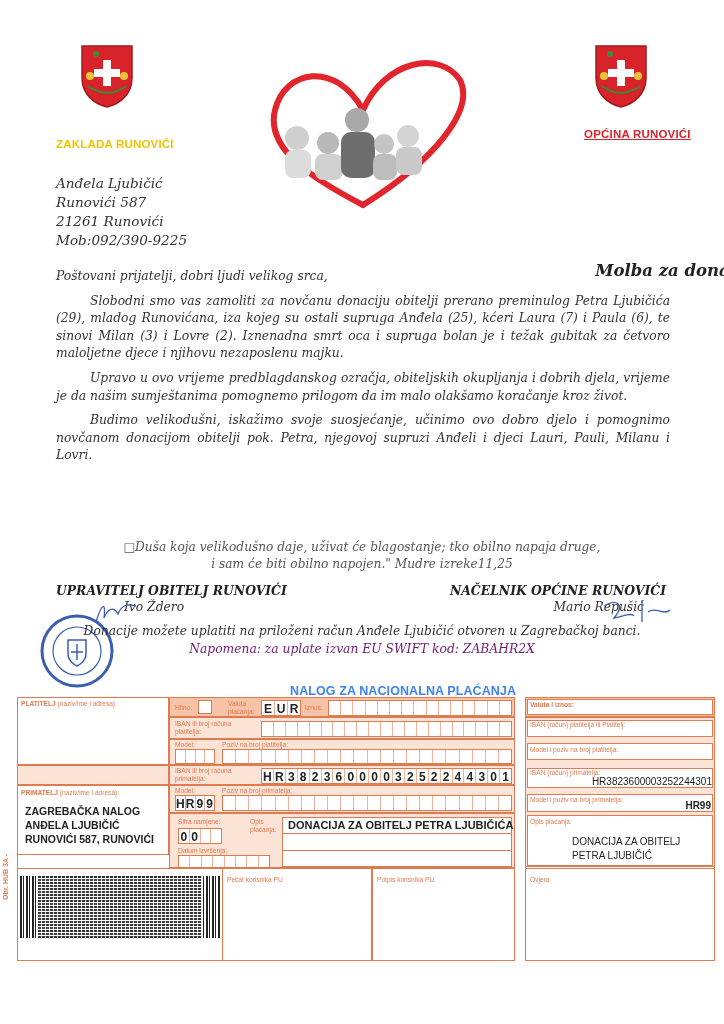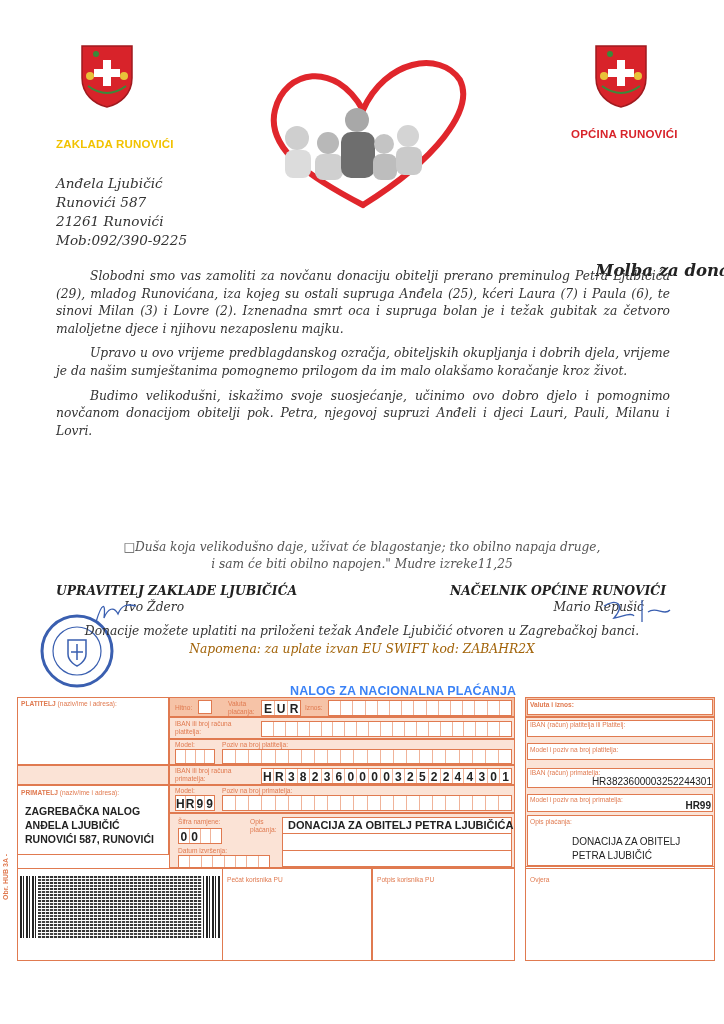--- a/index.html
+++ b/index.html
@@ -11,21 +11,21 @@
   .addr{position:absolute;left:56px;top:174px;font-style:italic;font-size:13.6px;line-height:19px;color:#333;}
   .title{position:absolute;left:0;width:724px;top:261px;text-align:right;font-weight:bold;font-style:italic;font-size:16.5px;color:#222;margin-left:40px;}
   .body-text{position:absolute;left:56px;width:614px;font-style:italic;font-size:12.3px;line-height:17.6px;color:#333;text-align:justify;}
   .body-text p{margin:0 0 7px 0;}
   .indent{text-indent:34px;}
   .center{text-align:center;}
   .quote{position:absolute;left:0;width:724px;top:539px;text-align:center;font-style:italic;font-size:12.2px;line-height:17px;color:#555;}
   .sig-title{position:absolute;top:583px;font-weight:bold;font-style:italic;font-size:12.4px;color:#222;}
   .sig-name{position:absolute;top:600px;font-style:italic;font-size:12.3px;color:#333;}
   .note1{position:absolute;left:0;width:724px;top:624px;text-align:center;font-style:italic;font-size:12.3px;color:#333;}
-  .note2{position:absolute;left:0;width:724px;top:642px;text-align:center;font-style:italic;font-size:12.3px;color:#a16207;}
+  .note2{position:absolute;left:0;width:724px;top:642px;text-align:center;font-style:italic;font-size:12.3px;color:#701a75;}
   .slip-title{position:absolute;left:290px;top:684px;font-family:"Liberation Sans",sans-serif;font-weight:bold;font-size:12.5px;color:#3b82f6;letter-spacing:0.1px;}
   .box{position:absolute;border:1.2px solid #e07a50;box-sizing:border-box;}
   .fill{background:#fbe3d6;}
   .fill2{background:#f6c3a7;}
   .lbl{position:absolute;font-family:"Liberation Sans",sans-serif;font-size:6.6px;color:#e07a50;line-height:8px;}
   .lbl b{font-weight:bold;}
   .cells{position:absolute;background:#fff;border:1px solid #e07a50;box-sizing:border-box;display:flex;font-family:"Liberation Sans",sans-serif;font-weight:bold;font-size:12px;color:#222;}
   .cells span{flex:1;text-align:center;border-right:1px solid #f0b399;line-height:16px;}
   .cells span:last-child{border-right:none;}
   .val{position:absolute;font-family:"Liberation Sans",sans-serif;font-weight:bold;font-size:11px;color:#222;line-height:15px;}
@@ -61,21 +61,21 @@
   <svg width="54" height="64" viewBox="0 0 54 64">
     <path d="M2 2 H52 V34 C52 50 40 60 27 63 C14 60 2 50 2 34 Z" fill="#d8232a" stroke="#a01a1f" stroke-width="1.5"></path>
     <rect x="23" y="16" width="8" height="26" fill="#fff"></rect>
       <rect x="14" y="25" width="26" height="8" fill="#fff"></rect>
     <circle cx="10" cy="32" r="4" fill="#e8c23a"></circle>
       <circle cx="44" cy="32" r="4" fill="#e8c23a"></circle>
     <path d="M8 42 Q27 56 46 42" stroke="#3a8a3a" stroke-width="2" fill="none"></path>
     <circle cx="16" cy="10" r="3" fill="#3a8a3a"></circle>
   </svg>
 </div>
-<div class="crest-label" style="left:571px;top:128px;color:#d8232a;">OPĆINA RUNOVIĆI</div>
+<div class="crest-label" style="left:584px;top:128px;color:#d8232a;text-decoration:underline;">OPĆINA RUNOVIĆI</div>
 
 <div class="abs" style="left:255px;top:40px;width:215px;height:175px;">
   <svg width="215" height="175" viewBox="0 0 215 175">
     <path d="M108 165 C60 140 10 110 20 70 C30 30 80 20 108 70 C130 20 185 10 205 40 C220 70 180 120 108 165" fill="none" stroke="#e0262c" stroke-width="6" stroke-linecap="round"></path>
     <g fill="#9a9a9a">
       <circle cx="42" cy="98" r="12" fill="#cfcfcf"></circle>
         <rect x="30" y="110" width="26" height="28" rx="8" fill="#dcdcdc"></rect>
       <circle cx="73" cy="103" r="11" fill="#b8b8b8"></circle>
         <rect x="60" y="114" width="28" height="26" rx="8" fill="#d0d0d0"></rect>
       <circle cx="102" cy="80" r="12" fill="#a8a8a8"></circle>
@@ -90,30 +90,31 @@
 
 <div class="addr">
   <div>Anđela Ljubičić</div>
   <div>Runovići 587</div>
   <div>21261 Runovići</div>
   <div>Mob:092/390-9225</div>
 </div>
 
 <div class="title">Molba za donaciju</div>
 <div class="body-text" style="top:268px;">
+  <p>Poštovani prijatelji, dobri ljudi velikog srca,</p>
   <p class="indent">Slobodni smo vas zamoliti za novčanu donaciju obitelji prerano preminulog Petra Ljubičića (29), mladog Runovićana, iza kojeg su ostali supruga Anđela (25), kćeri Laura (7) i Paula (6), te sinovi Milan (3) i Lovre (2). Iznenadna smrt oca i supruga bolan je i težak gubitak za četvoro maloljetne djece i njihovu nezaposlenu majku.</p>
   <p class="indent">Upravo u ovo vrijeme predblagdanskog ozračja, obiteljskih okupljanja i dobrih djela, vrijeme je da našim sumještanima pomognemo prilogom da im malo olakšamo koračanje kroz život.</p>
   <p class="indent">Budimo velikodušni, iskažimo svoje suosjećanje, učinimo ovo dobro djelo i pomognimo novčanom donacijom obitelji pok. Petra, njegovoj supruzi Anđeli i djeci Lauri, Pauli, Milanu i Lovri.</p>
 </div>
 <div class="quote">
   <div>□Duša koja velikodušno daje, uživat će blagostanje; tko obilno napaja druge,</div>
   <div>i sam će biti obilno napojen." Mudre izreke11,25</div>
 </div>
 
-<div class="sig-title" style="left:56px;">UPRAVITELJ ZAKLADE LJUBIČIĆA</div>
+<div class="sig-title" style="left:56px;">UPRAVITELJ OBITELJ RUNOVIĆI</div>
 <div class="sig-name" style="left:124px;">Ivo Ždero</div>
 <div class="sig-title" style="right:58px;">NAČELNIK OPĆINE RUNOVIĆI</div>
 <div class="sig-name" style="right:80px;">Mario Repušić</div>
 
 <div class="abs" style="left:38px;top:612px;width:78px;height:78px;">
   <svg width="78" height="78" viewBox="0 0 78 78">
     <circle cx="39" cy="39" r="35" fill="none" stroke="#3a5fb0" stroke-width="3"></circle>
     <circle cx="39" cy="39" r="24" fill="none" stroke="#3a5fb0" stroke-width="1.2"></circle>
     <path d="M30 28 H48 V42 C48 50 39 54 39 54 C39 54 30 50 30 42 Z" fill="none" stroke="#3a5fb0" stroke-width="1.5"></path>
     <path d="M39 32 V48 M33 40 H45" stroke="#3a5fb0" stroke-width="1.5"></path>
@@ -123,21 +124,21 @@
   <svg width="50" height="30">
       <path d="M4 24 C10 4 14 4 12 20 C16 10 22 8 26 16 C30 6 36 6 44 8" stroke="#3a5fb0" stroke-width="1.3" fill="none"></path>
     </svg>
 </div>
 <div class="abs" style="left:602px;top:598px;width:70px;height:26px;">
   <svg width="70" height="26">
       <path d="M2 8 C14 0 24 6 12 20 C22 18 30 14 32 18 M40 2 V24 M46 14 C54 8 62 18 68 12" stroke="#3a5fb0" stroke-width="1.3" fill="none"></path>
     </svg>
 </div>
 
-<div class="note1">Donacije možete uplatiti na priloženi težak Anđele Ljubičić otvoren u Zagrebačkoj banci.</div>
+<div class="note1">Donacije možete uplatiti na priloženi račun Anđele Ljubičić otvoren u Zagrebačkoj banci.</div>
 <div class="note2">Napomena: za uplate izvan EU SWIFT kod: ZABAHR2X</div>
 
 <div class="slip-title">NALOG ZA NACIONALNA PLAĆANJA</div>
 
 <div class="box" style="left:17px;top:697px;width:498px;height:264px;"></div>
 
 <div class="box" style="left:17px;top:697px;width:152px;height:68px;"></div>
 <div class="lbl" style="left:21px;top:700px;"><b>PLATITELJ</b><span> (naziv/ime i adresa):</span></div>
 
 <div class="box fill" style="left:17px;top:765px;width:152px;height:20px;"></div>

